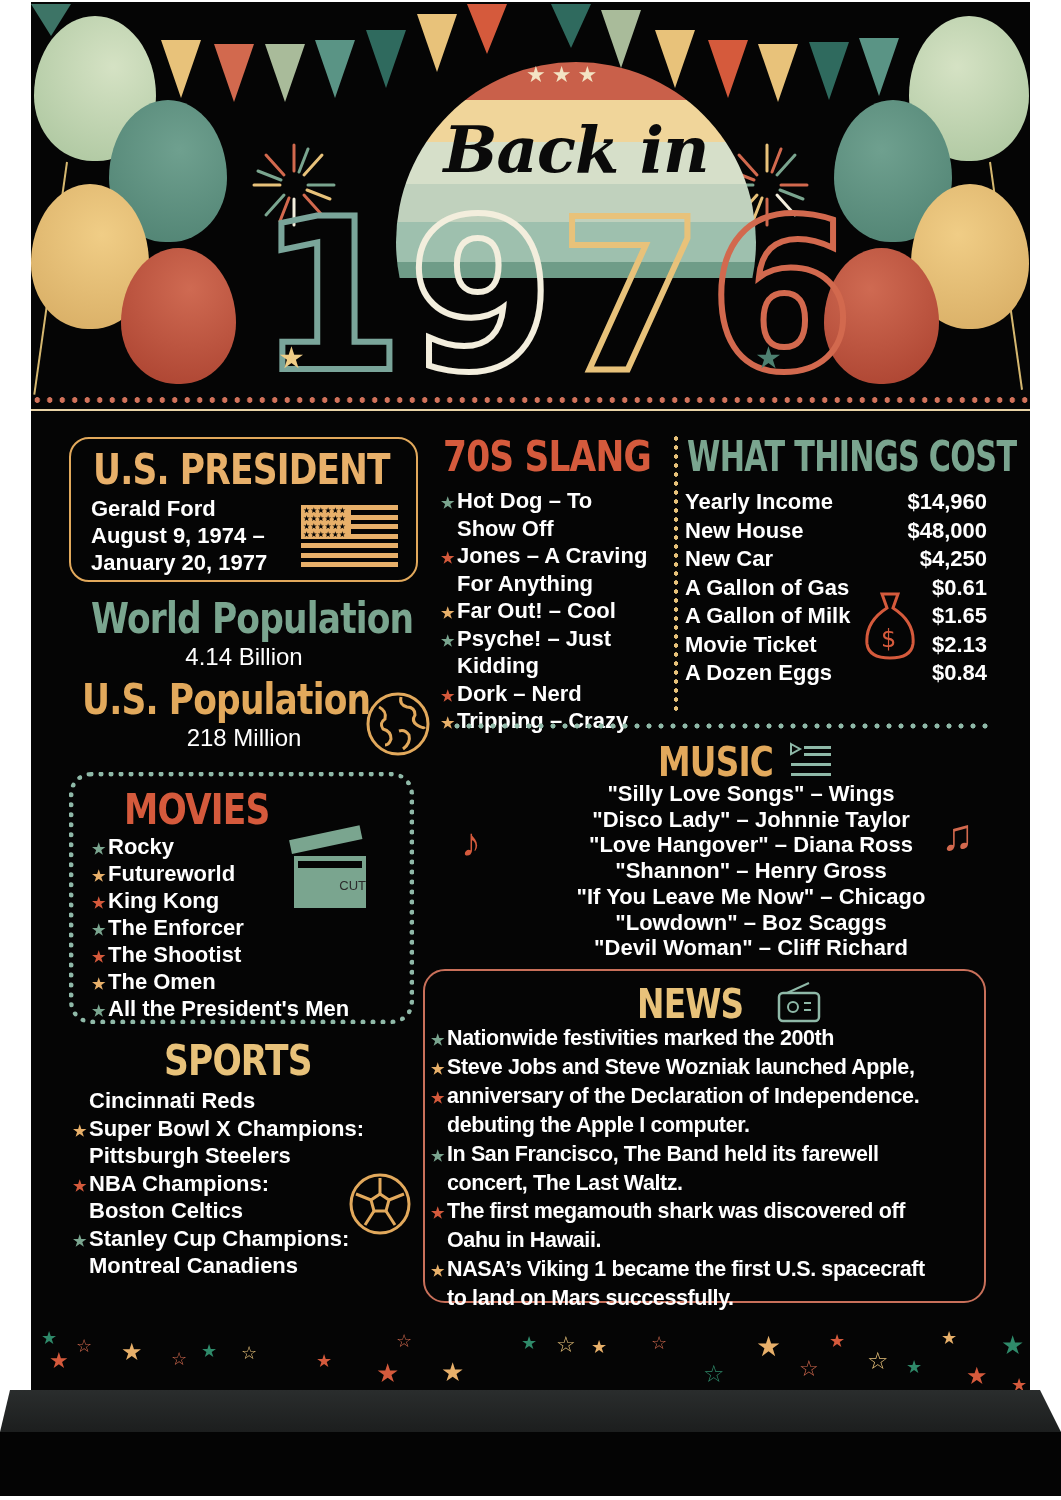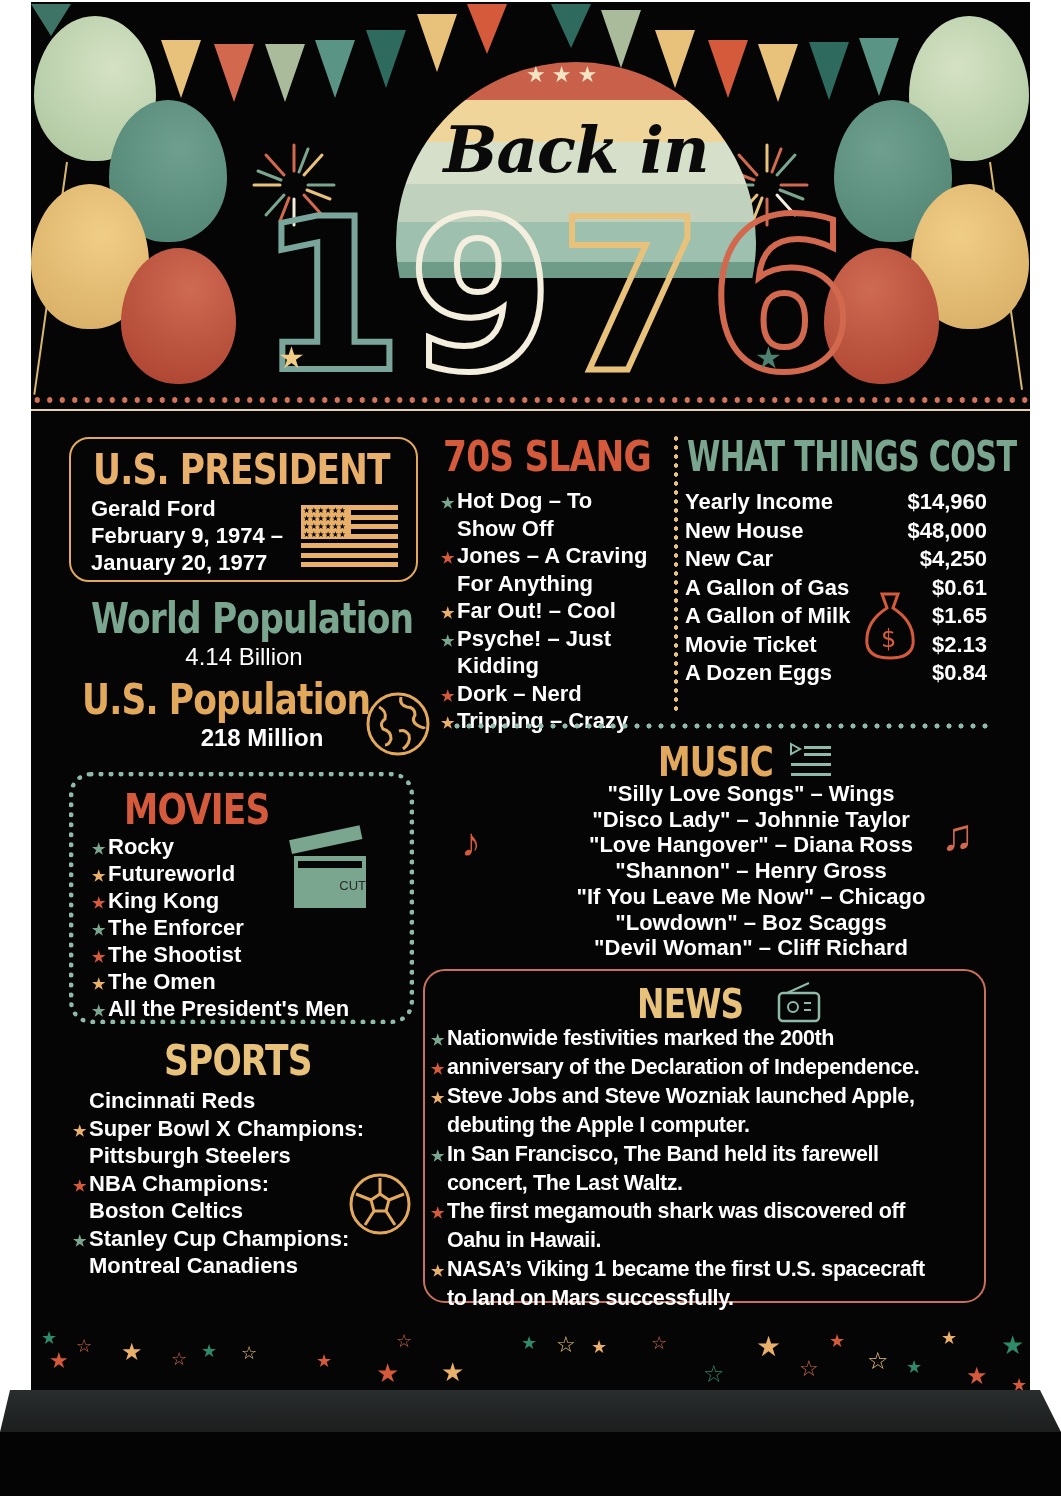--- a/index.html
+++ b/index.html
@@ -131,21 +131,21 @@
     <div style="position:absolute;left:724px;top:338px;color:#4d8070;font-size:30px;">★</div>
 
     <div class="dotline" style="top:394px;"></div>
   </div>
   <div class="hline" style="top:407px;"></div>
 
   <div style="position:absolute;left:38px;top:435px;width:349px;height:145px;border:2.5px solid #e2a95c;border-radius:20px;padding-left:44px;">
     <div class="section-title" style="position:absolute;left:22px;top:6px;font-size:42px;color:#e8b06a;">U.S. PRESIDENT</div>
     <div class="txt" style="position:absolute;left:20px;top:56px;font-size:22px;line-height:27px;">
       <div>Gerald Ford</div>
-      <div>February 9, 1974 –</div>
+      <div>August 9, 1974 –</div>
       <div>January 20, 1977</div>
     </div>
     <svg style="position:absolute;left:230px;top:66px;" width="97" height="62" viewBox="0 0 97 62">
       <g fill="#e8b06a">
         <rect x="0" y="0" width="97" height="5"></rect>
           <rect x="0" y="10" width="97" height="5"></rect>
           <rect x="0" y="19" width="97" height="5"></rect>
         <rect x="0" y="29" width="97" height="5"></rect>
           <rect x="0" y="38" width="97" height="5"></rect>
           <rect x="0" y="48" width="97" height="5"></rect>
@@ -157,21 +157,21 @@
           <text x="2" y="16">★★★★★★</text>
           <text x="2" y="24">★★★★★★</text>
           <text x="2" y="32">★★★★★★</text>
       </g>
     </svg>
   </div>
 
   <div class="section-title" style="position:absolute;left:60px;top:592px;font-size:42px;color:#7aa58f;">World Population</div>
   <div class="txt" style="position:absolute;left:38px;top:641px;width:350px;text-align:center;font-size:24px;font-weight:normal;">4.14 Billion</div>
   <div class="section-title" style="position:absolute;left:51px;top:673px;font-size:42px;color:#e2a95c;">U.S. Population</div>
-  <div class="txt" style="position:absolute;left:56px;top:722px;width:350px;text-align:center;font-size:24px;font-weight:bold;">218 Million</div>
+  <div class="txt" style="position:absolute;left:38px;top:722px;width:350px;text-align:center;font-size:24px;font-weight:normal;">218 Million</div>
   <svg style="position:absolute;left:334px;top:689px;" width="66" height="66" viewBox="0 0 66 66">
     <circle cx="33" cy="33" r="30" fill="none" stroke="#e2a95c" stroke-width="3"></circle>
     <path d="M14 16 q8 4 6 12 q-6 4 -2 10 q8 2 8 10 q-2 6 -6 6" fill="none" stroke="#e2a95c" stroke-width="3"></path>
     <path d="M36 6 q-2 8 6 10 q8 0 8 8 q-4 6 2 10 q6 4 8 2" fill="none" stroke="#e2a95c" stroke-width="3"></path>
     <path d="M34 40 q6 -2 10 4 q2 8 -6 14" fill="none" stroke="#e2a95c" stroke-width="3"></path>
   </svg>
 
   <div style="position:absolute;left:38px;top:770px;width:345px;height:252px;border:5px dotted #8fb9a8;border-radius:22px;">
     <div class="section-title" style="position:absolute;left:50px;top:8px;font-size:42px;color:#d55a3c;">MOVIES</div>
     <div id="movies-list" class="txt" style="position:absolute;left:18px;top:57px;">
@@ -285,22 +285,22 @@
     <div class="section-title" style="position:absolute;left:212px;top:10px;font-size:40px;color:#e8c27a;">NEWS</div>
     <svg style="position:absolute;left:352px;top:10px;" width="44" height="42" viewBox="0 0 44 42">
       <line x1="10" y1="12" x2="32" y2="2" stroke="#8fb9a8" stroke-width="2"></line>
       <rect x="2" y="12" width="40" height="28" rx="4" fill="none" stroke="#8fb9a8" stroke-width="2.5"></rect>
       <circle cx="16" cy="26" r="5" fill="none" stroke="#8fb9a8" stroke-width="2"></circle>
       <rect x="27" y="21" width="7" height="2" fill="#8fb9a8"></rect>
         <rect x="27" y="28" width="7" height="2" fill="#8fb9a8"></rect>
     </svg>
     <div id="news-list" class="txt" style="position:absolute;left:6px;top:54px;font-size:21.5px;line-height:26.9px;letter-spacing:-0.4px;">
         <div><span class="star" style="color: rgb(122, 165, 143);">★</span><span>Nationwide festivities marked the 200th</span></div>
+        <div><span class="star" style="color: rgb(232, 176, 106);">★</span><span>Steve Jobs and Steve Wozniak launched Apple,</span></div>
         <div><span class="star" style="color: rgb(213, 90, 60);">★</span><span>anniversary of the Declaration of Independence.</span></div>
-        <div><span class="star" style="color: rgb(232, 176, 106);">★</span><span>Steve Jobs and Steve Wozniak launched Apple,</span></div>
         <div><span class="star" style="color: transparent;">★</span><span>debuting the Apple I computer.</span></div>
         <div><span class="star" style="color: rgb(122, 165, 143);">★</span><span>In San Francisco, The Band held its farewell</span></div>
         <div><span class="star" style="color: transparent;">★</span><span>concert, The Last Waltz.</span></div>
         <div><span class="star" style="color: rgb(213, 90, 60);">★</span><span>The first megamouth shark was discovered off</span></div>
         <div><span class="star" style="color: transparent;">★</span><span>Oahu in Hawaii.</span></div>
         <div><span class="star" style="color: rgb(232, 176, 106);">★</span><span>NASA’s Viking 1 became the first U.S. spacecraft</span></div>
         <div><span class="star" style="color: transparent;">★</span><span>to land on Mars successfully.</span></div>
       </div>
   </div>
 

